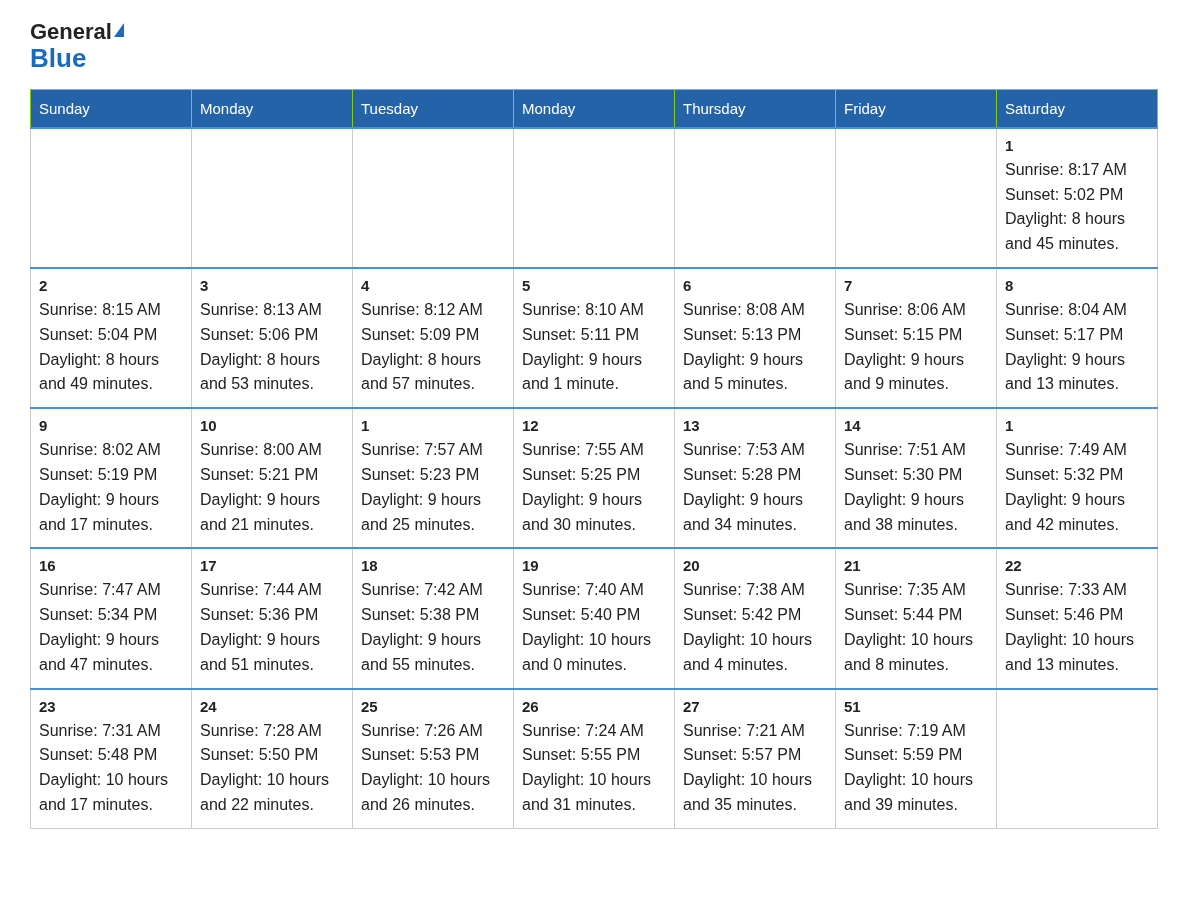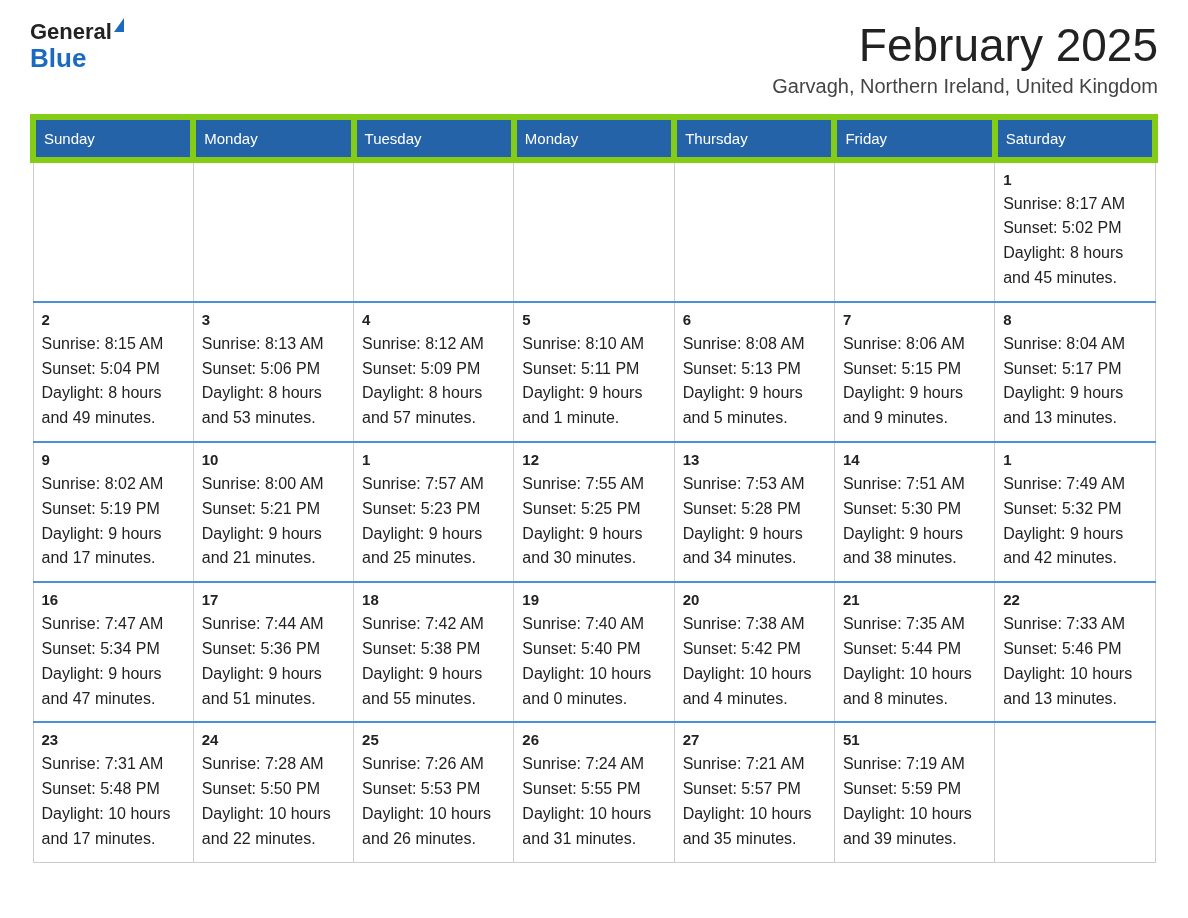--- a/index.html
+++ b/index.html
@@ -38,20 +38,21 @@
       height: 0;
       border-left: 10px solid transparent;
       border-bottom: 14px solid #1a6bbf;
       margin-left: 2px;
       vertical-align: middle;
       position: relative;
       top: -2px;
     }
     .logo-line {
       display: flex;
+      align-items: center;
     }
     .title-block {
       text-align: right;
     }
     .month-title {
       font-size: 46px;
       font-weight: normal;
       color: #222;
       line-height: 1.1;
     }
@@ -65,21 +66,21 @@
       border-collapse: collapse;
       margin-top: 16px;
     }
     .calendar th {
       background-color: #2563a8;
       color: #fff;
       font-size: 15px;
       font-weight: normal;
       padding: 10px 8px;
       text-align: left;
-      border: 6px solid #84cc16;
+      border: 1px solid #84cc16;
     }
     .calendar td {
       vertical-align: top;
       padding: 8px 8px 10px 8px;
       font-size: 12.5px;
       border: 1px solid #ccc;
       border-top: 2px solid #2563a8;
       width: 14.28%;
       min-height: 100px;
       background: #fff;
@@ -112,24 +113,20 @@
 <div class="header">
   <div class="logo">
     <div class="logo-line">
       <span class="logo-general">General</span>
       <span class="logo-triangle"></span>
     </div>
     <div>
       <span class="logo-blue">Blue</span>
     </div>
   </div>
-  <div class="title-block">
-    <div class="month-title">February 2025</div>
-    <div class="location-title">Garvagh, Northern Ireland, United Kingdom</div>
-  </div>
 </div>
 
 <table class="calendar">
   <thead>
     <tr>
     <th>Sunday</th>
         <th>Monday</th>
         <th>Tuesday</th>
         <th>Monday</th>
         <th>Thursday</th>

